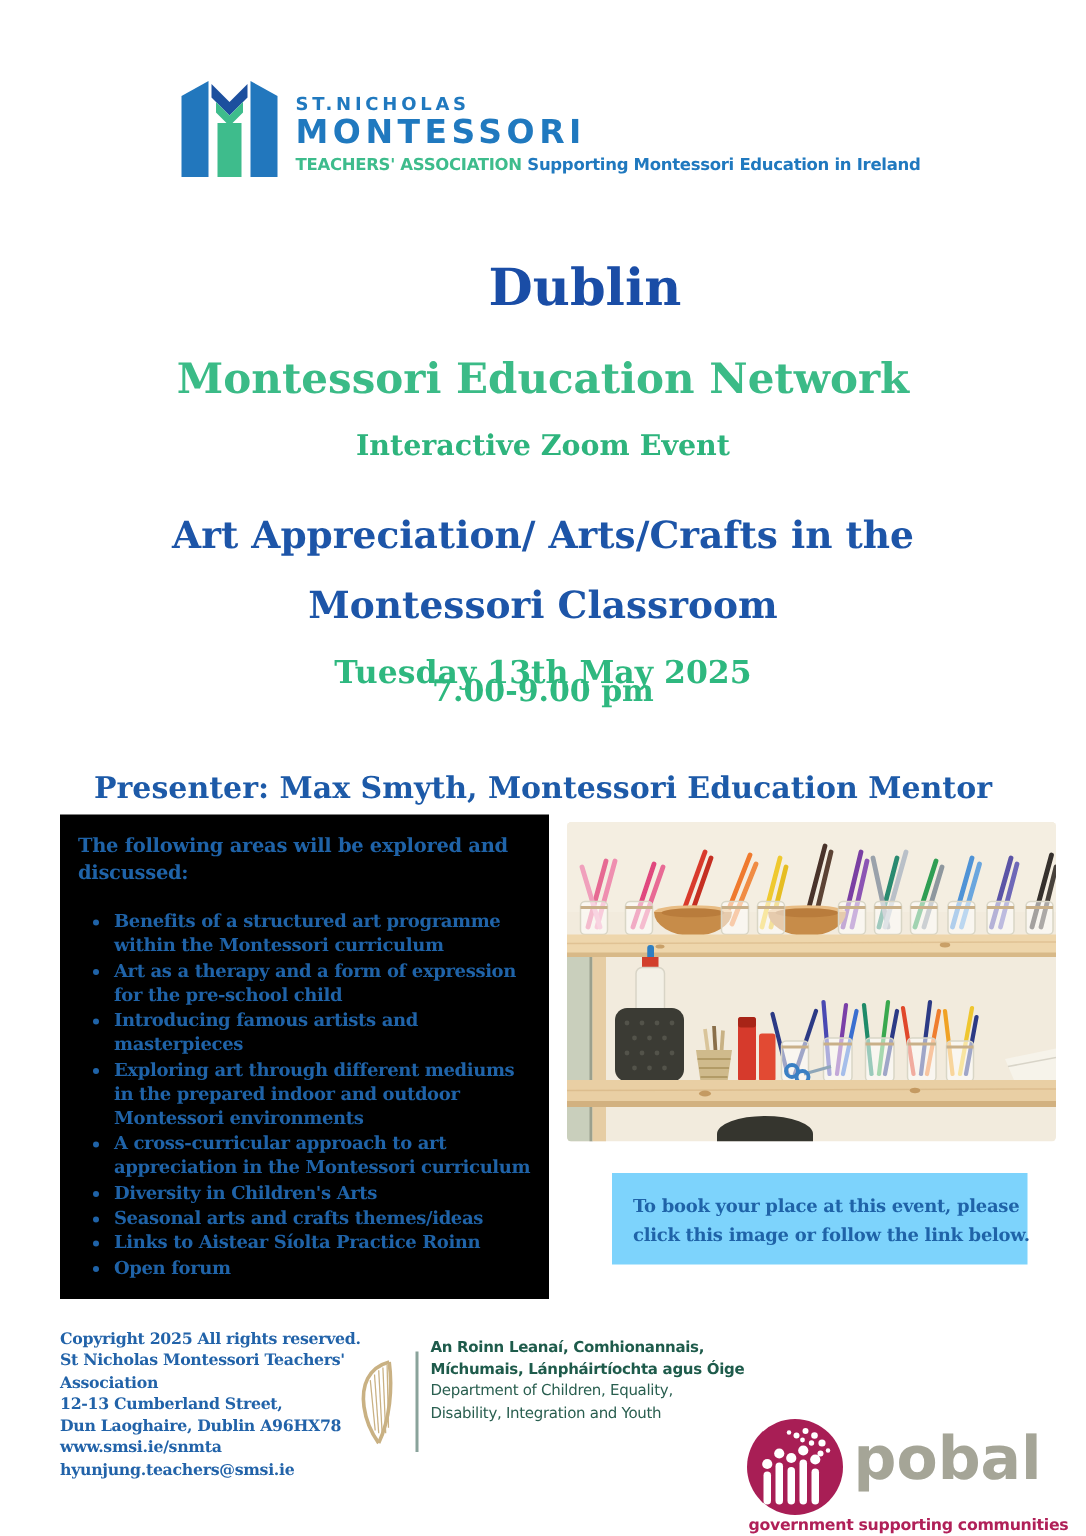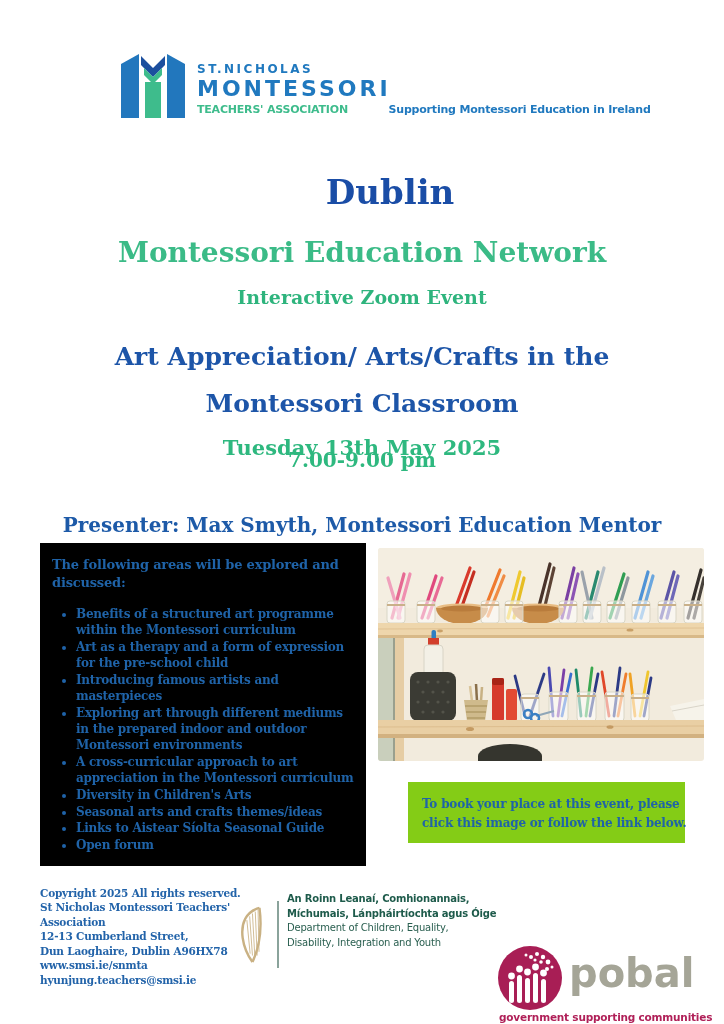--- a/index.html
+++ b/index.html
@@ -11,21 +11,21 @@
   
   .logo-mark{position:absolute;left:119px;top:52px;width:68px;height:66px;}
   .logo-text{position:absolute;left:197px;top:62px;width:430px;}
   .logo-line1{font-family:"DejaVu Sans",sans-serif;font-weight:bold;font-size:12px;
               letter-spacing:2.5px;color:#2079bf;}
   .logo-line2{font-family:"DejaVu Sans",sans-serif;font-weight:bold;font-size:22px;
               letter-spacing:3px;color:#2079bf;line-height:1.05;margin-top:1px;}
   .logo-line3{font-family:"DejaVu Sans",sans-serif;font-weight:bold;font-size:11px;
               letter-spacing:-0.2px;margin-top:3px;white-space:nowrap;}
   .logo-assoc{color:#3ebc8c;}
-  .logo-tag{color:#2079bf;padding-left:37px;}
+  .logo-tag{color:#2079bf;}
 
   
   .h-city{top:172px;font-size:34px;font-weight:bold;color:#1a4da6;margin-left:28px;}
   .h-network{top:236px;font-size:28px;font-weight:bold;color:#3bbb87;}
   .h-event{top:286px;font-size:19px;font-weight:bold;color:#2eb47d;}
   .h-title1{top:342px;font-size:25px;font-weight:bold;color:#1d55a8;}
   .h-title2{top:389px;font-size:25px;font-weight:bold;color:#1d55a8;}
   .h-date{top:435px;font-size:21px;font-weight:bold;color:#2eb87f;}
   .h-time{top:448px;font-size:20px;font-weight:bold;color:#2eb87f;}
   .h-presenter{top:513px;font-size:20px;font-weight:bold;color:#1d5aa8;}
@@ -35,21 +35,21 @@
               box-sizing:border-box;padding:13px 12px 10px 12px;color:#1f63a8;}
   .topics-intro{font-size:13px;font-weight:bold;line-height:1.35;letter-spacing:-0.2px;}
   .topics-list{margin:16px 0 0 0;padding:0 0 0 24px;font-size:12px;font-weight:bold;
                line-height:1.33;letter-spacing:-0.25px;}
   .topics-list li{margin:0 0 1px 0;}
 
   
   .photo{left:378px;top:548px;width:326px;height:213px;border-radius:3px;overflow:hidden;}
 
   
-  .booking-box{left:408px;top:782px;width:277px;height:61px;background:#84cc16;
+  .booking-box{left:408px;top:782px;width:277px;height:61px;background:#7dd3fc;
                box-sizing:border-box;padding:13px 0 0 14px;color:#1f63a8;}
   .booking-line{font-size:12px;font-weight:bold;line-height:1.55;letter-spacing:-0.2px;
                 white-space:nowrap;}
 
   
   .copyright{left:40px;top:886px;width:250px;color:#2263a9;font-size:10.5px;
              font-weight:bold;line-height:1.38;letter-spacing:-0.2px;}
   .harp{left:238px;top:904px;width:28px;height:62px;}
   .gov-divider{left:277px;top:901px;width:2px;height:67px;background:#8aa39b;}
   .dept{left:287px;top:892px;width:210px;font-family:"DejaVu Sans",sans-serif;
@@ -94,21 +94,21 @@
   <div class="abs topics-box">
     <div class="topics-intro">The following areas will be explored and discussed:</div>
     <ul class="topics-list">
       <li>Benefits of a structured art programme within the Montessori curriculum</li>
       <li>Art as a therapy and a form of expression for the pre-school child</li>
       <li>Introducing famous artists and masterpieces</li>
       <li>Exploring art through different mediums in the prepared indoor and outdoor Montessori environments</li>
       <li>A cross-curricular approach to art appreciation in the Montessori curriculum</li>
       <li>Diversity in Children's Arts</li>
       <li>Seasonal arts and crafts themes/ideas</li>
-      <li>Links to Aistear Síolta Seasonal Guide</li>
+      <li>Links to Aistear Síolta Practice Roinn</li>
       <li>Open forum</li>
     </ul>
   </div>
 
   <svg class="abs photo" viewBox="0 0 326 213">
 
     <rect width="326" height="213" fill="#f2ebdd"></rect>
     <rect width="326" height="60" fill="#f4eee1"></rect>
 
     <rect x="0" y="88" width="17" height="125" fill="#c9cfbc"></rect>

